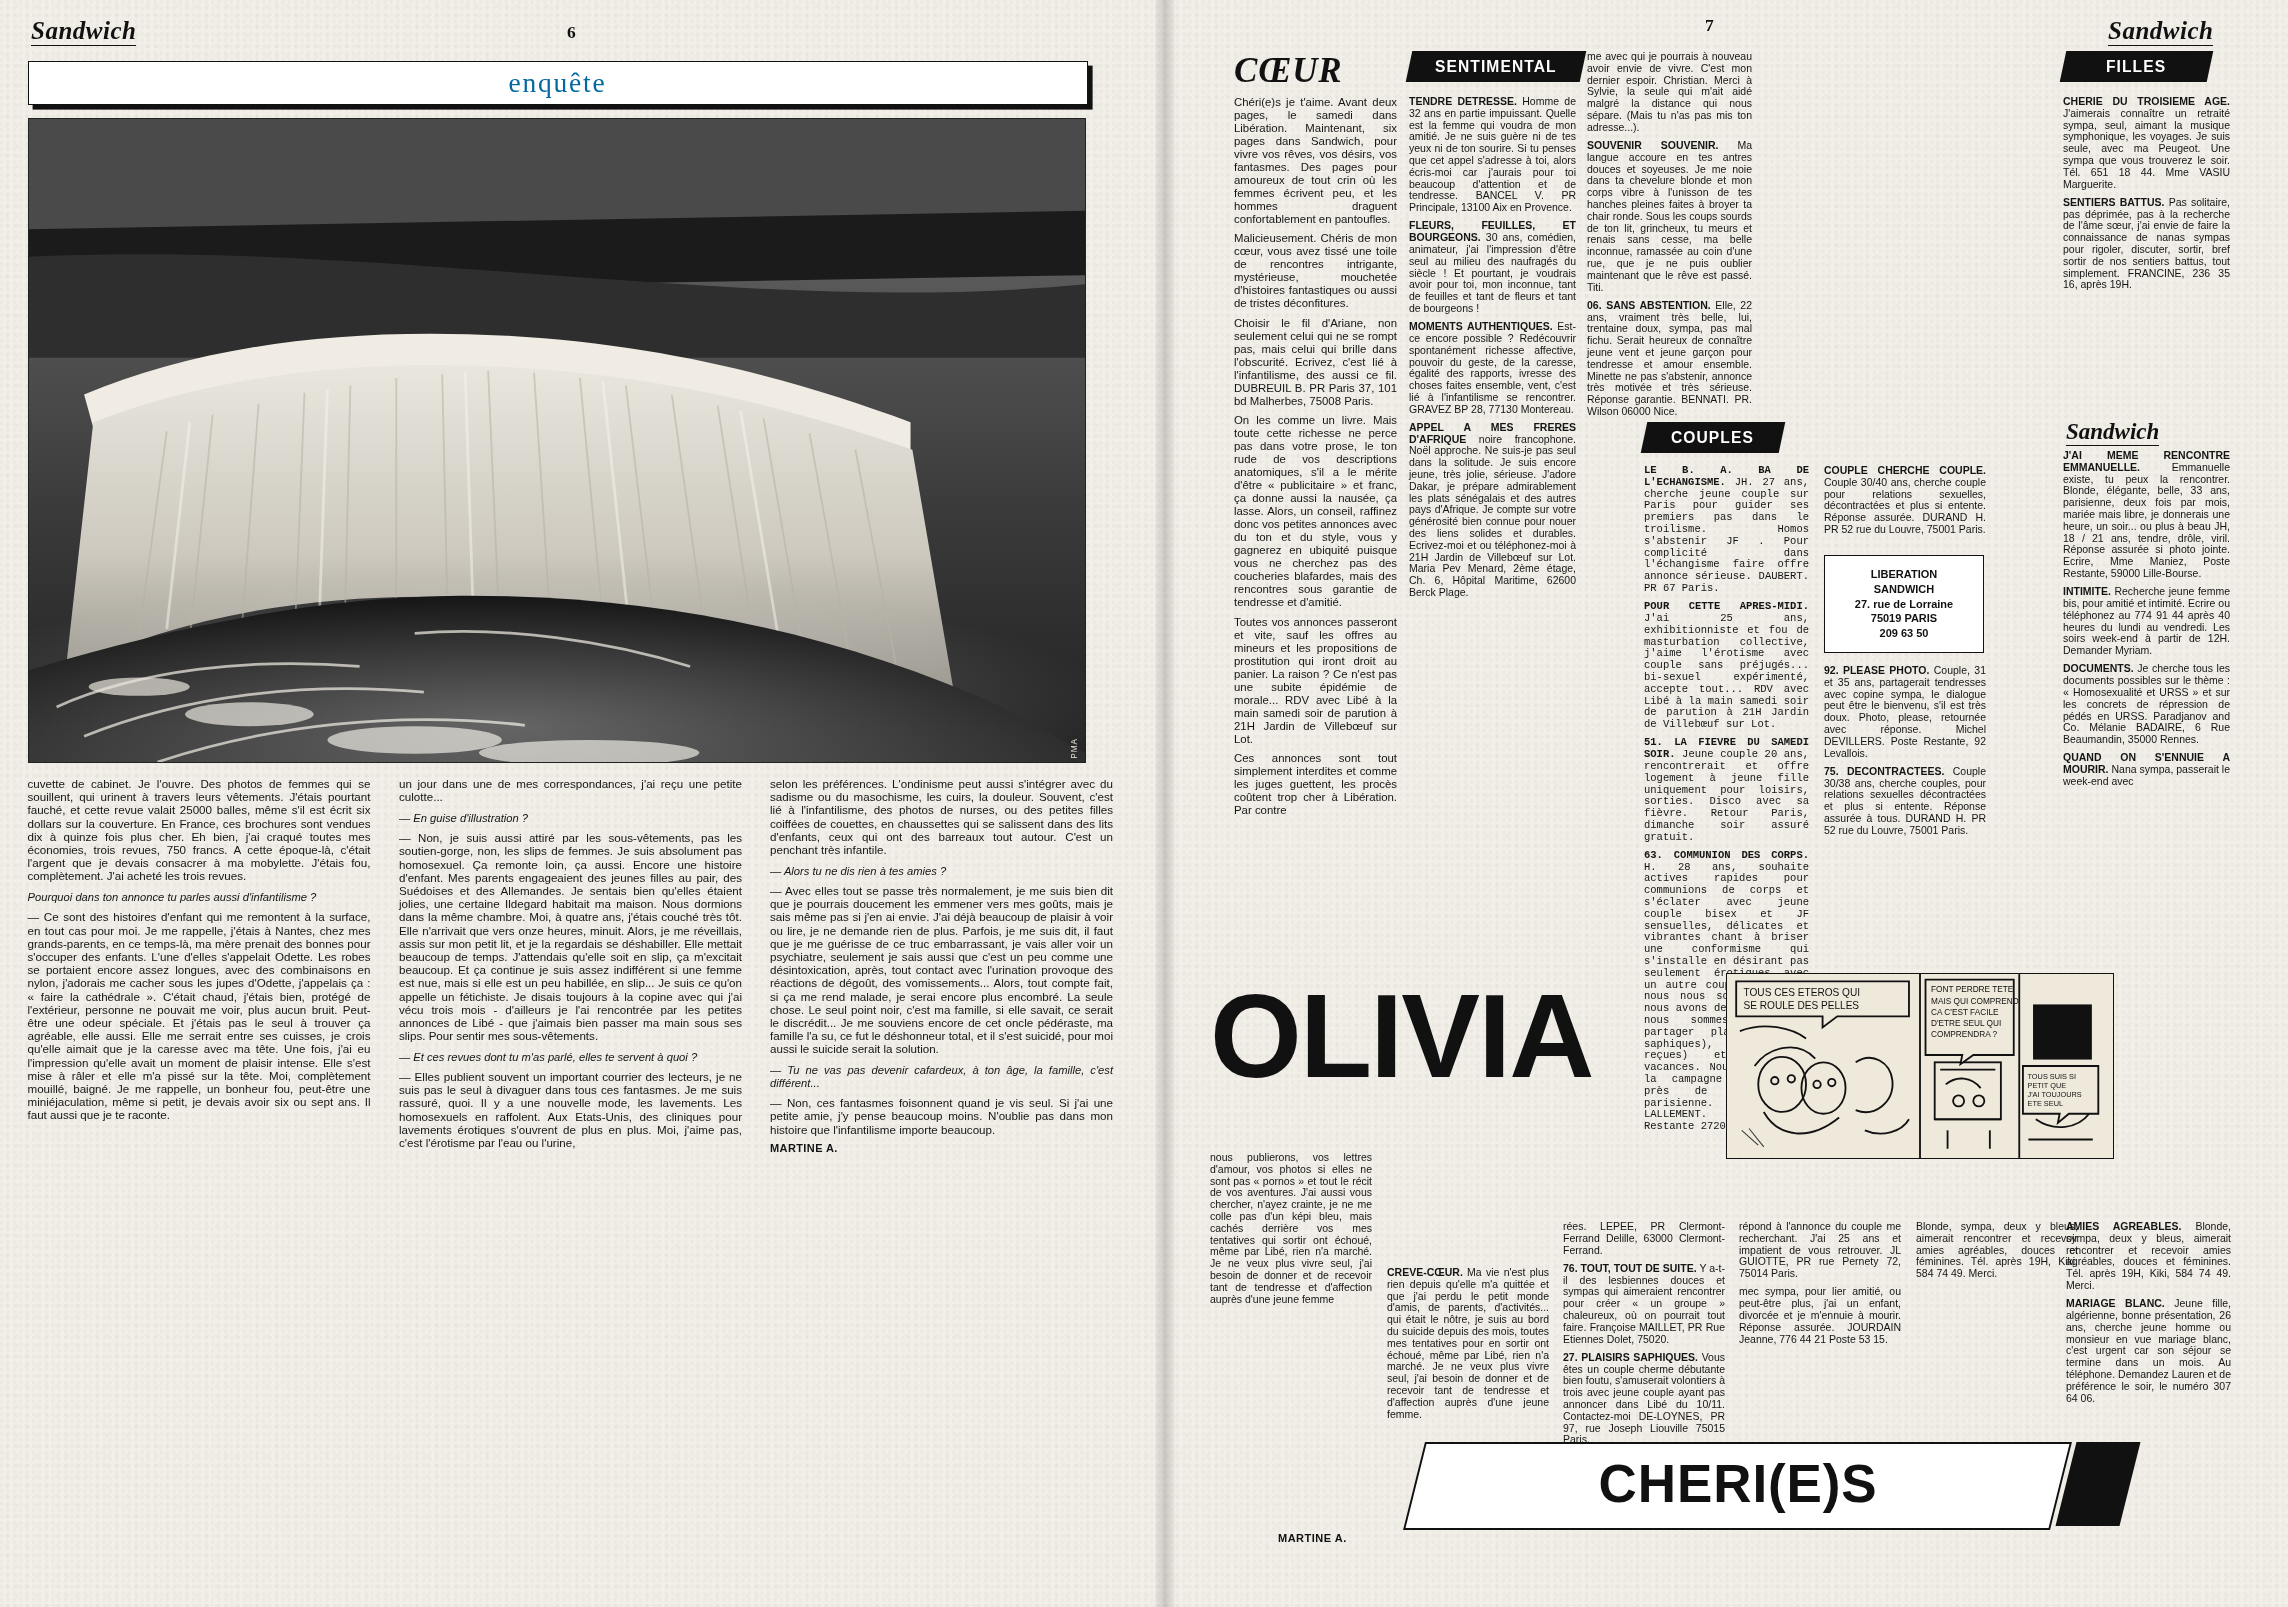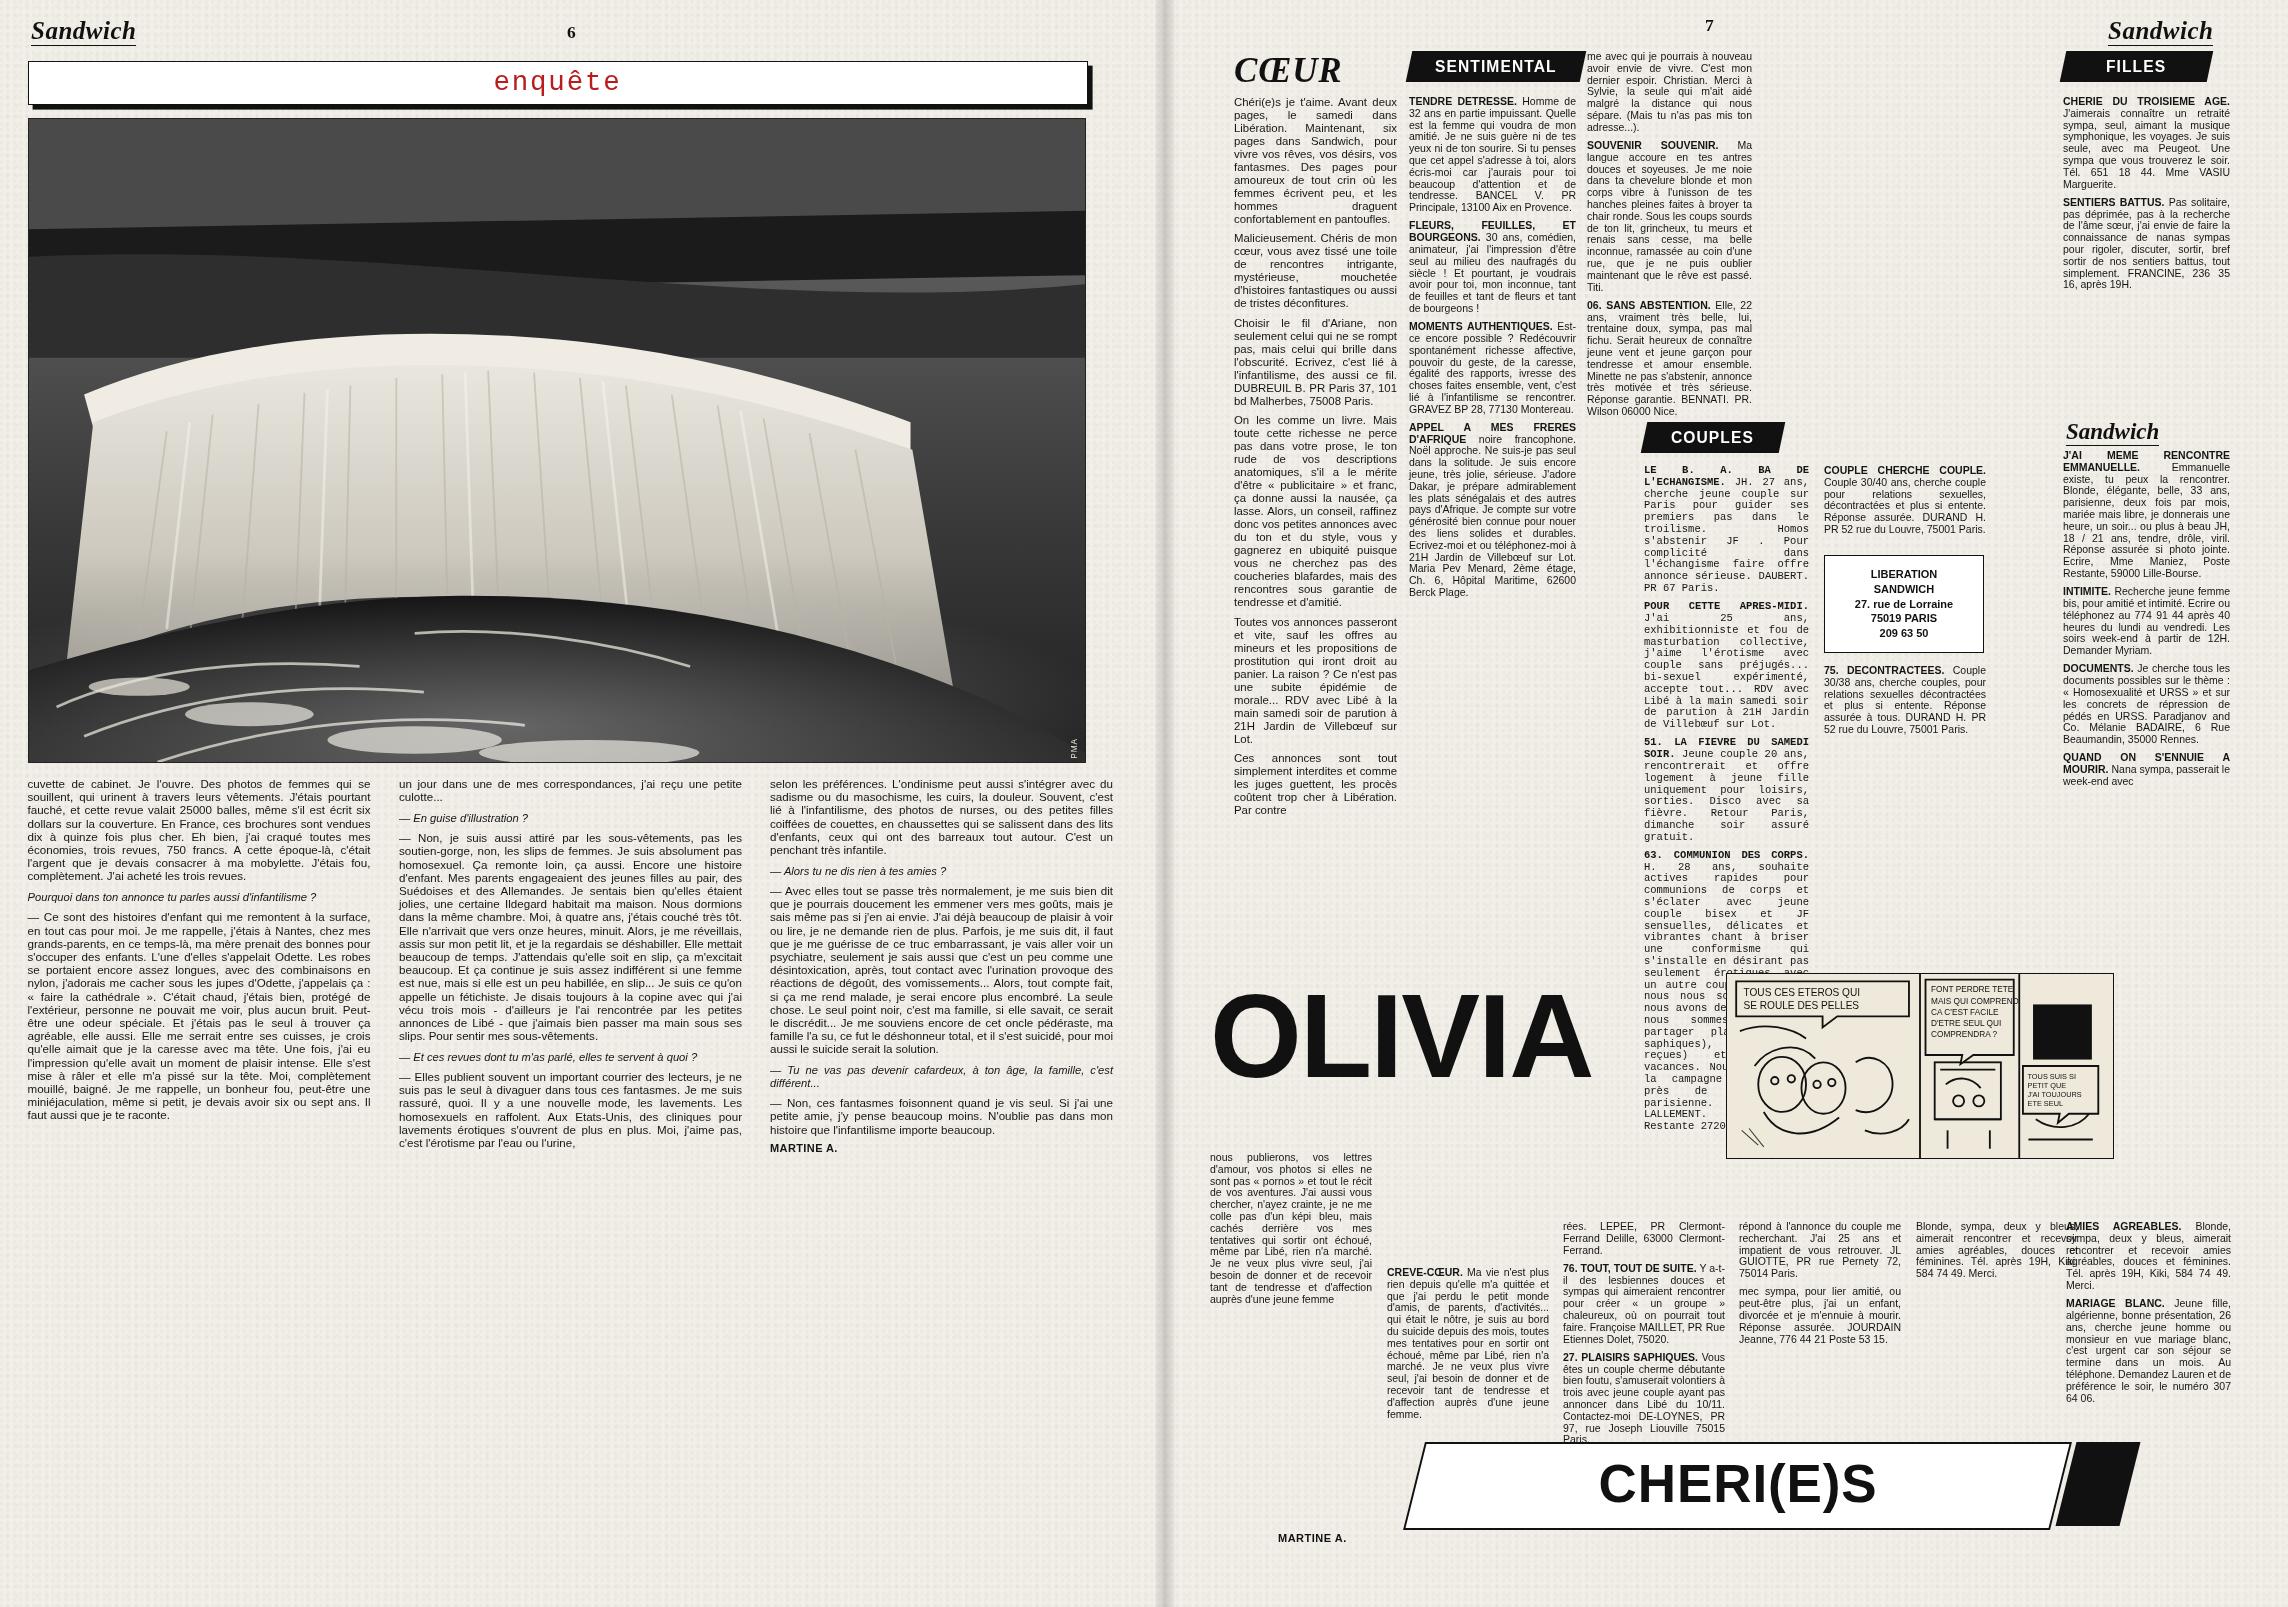--- a/index.html
+++ b/index.html
@@ -36,21 +36,21 @@
   .folio.left{left:567px;top:22px;}
   .folio.right{left:1705px;top:14.7px;}
   
   .rubric-bar{
     position:absolute;left:27.5px;top:61px;width:1058px;height:42px;
     border:1.8px solid #111;background:#fff;
     box-shadow:4.6px 4.6px 0 #111;
   }
   .rubric-bar .txt{
     position:absolute;left:0;right:0;top:4.6px;text-align:center;
-    font-family:Liberation Mono, monospace;font-size:27.5px;letter-spacing:1.8px;color:#b91c1c;
+    font-family:Liberation Serif, serif;font-size:27.5px;letter-spacing:1.8px;color:#0369a1;
   }
   .photo{
     position:absolute;left:27.5px;top:118px;width:1056px;height:643px;
     border:0.9px solid #222;overflow:hidden;background:#111;
   }
   .photo svg{display:block;width:100%;height:100%;}
   .photo-credit{
     position:absolute;right:5.5px;bottom:3.7px;color:#e8e4d8;font-size:8.3px;
     letter-spacing:0.9px;writing-mode:vertical-rl;transform:rotate(180deg);
   }
@@ -315,20 +315,21 @@
     <p><b>COUPLE CHERCHE COUPLE.</b> <span>Couple 30/40 ans, cherche couple pour relations sexuelles, décontractées et plus si entente. Réponse assurée. DURAND H. PR 52 rue du Louvre, 75001 Paris.</span></p>
   </div>
   <div class="libbox">
     <div>LIBERATION</div>
     <div>SANDWICH</div>
     <div>27. rue de Lorraine</div>
     <div>75019 PARIS</div>
     <div>209 63 50</div>
   </div>
   <div class="rcol" style="left:1824px;top:665px;width:162px;">
+    <p><b>92. PLEASE PHOTO.</b> <span>Couple, 31 et 35 ans, partagerait tendresses avec copine sympa, le dialogue peut être le bienvenu, s'il est très doux. Photo, please, retournée avec réponse. Michel DEVILLERS. Poste Restante, 92 Levallois.</span></p>
     <p><b>75. DECONTRACTEES.</b> <span>Couple 30/38 ans, cherche couples, pour relations sexuelles décontractées et plus si entente. Réponse assurée à tous. DURAND H. PR 52 rue du Louvre, 75001 Paris.</span></p>
   </div>
 
   <div class="rcol" id="rcol-filles">
     <p><b>CHERIE DU TROISIEME AGE.</b> <span>J'aimerais connaître un retraité sympa, seul, aimant la musique symphonique, les voyages. Je suis seule, avec ma Peugeot. Une sympa que vous trouverez le soir. Tél. 651 18 44. Mme VASIU Marguerite.</span></p>
     <p><b>SENTIERS BATTUS.</b> <span>Pas solitaire, pas déprimée, pas à la recherche de l'âme sœur, j'ai envie de faire la connaissance de nanas sympas pour rigoler, discuter, sortir, bref sortir de nos sentiers battus, tout simplement. FRANCINE, 236 35 16, après 19H.</span></p>
   </div>
 
   <div class="sandwich-script">
     <span class="ul">Sandwich</span>

